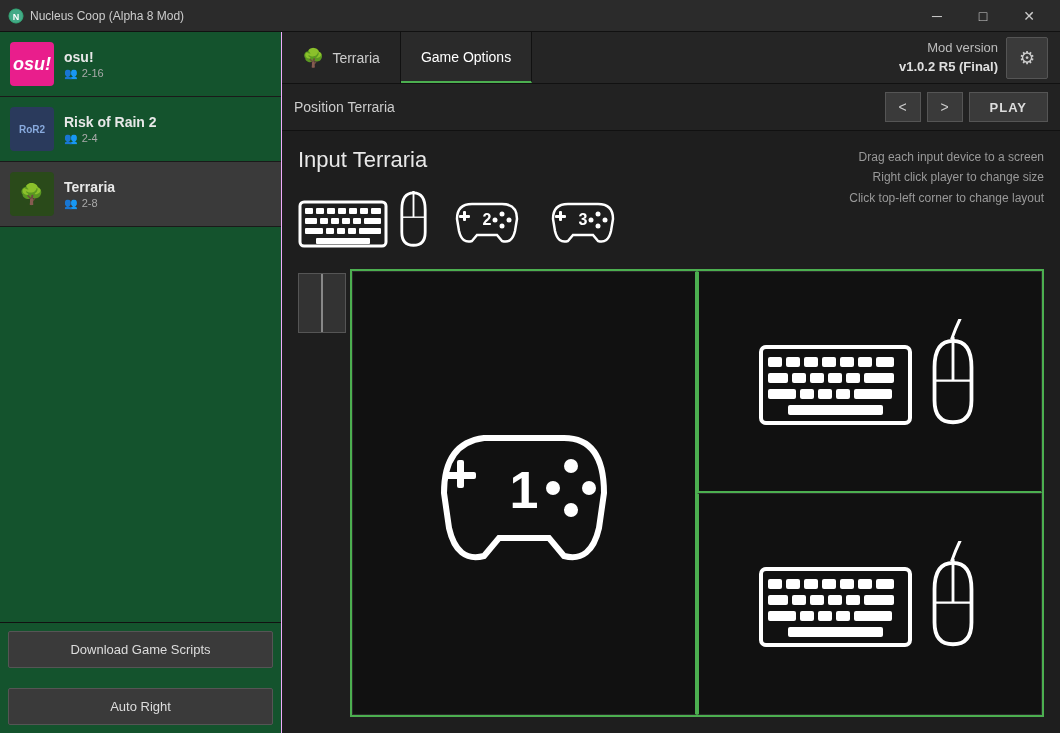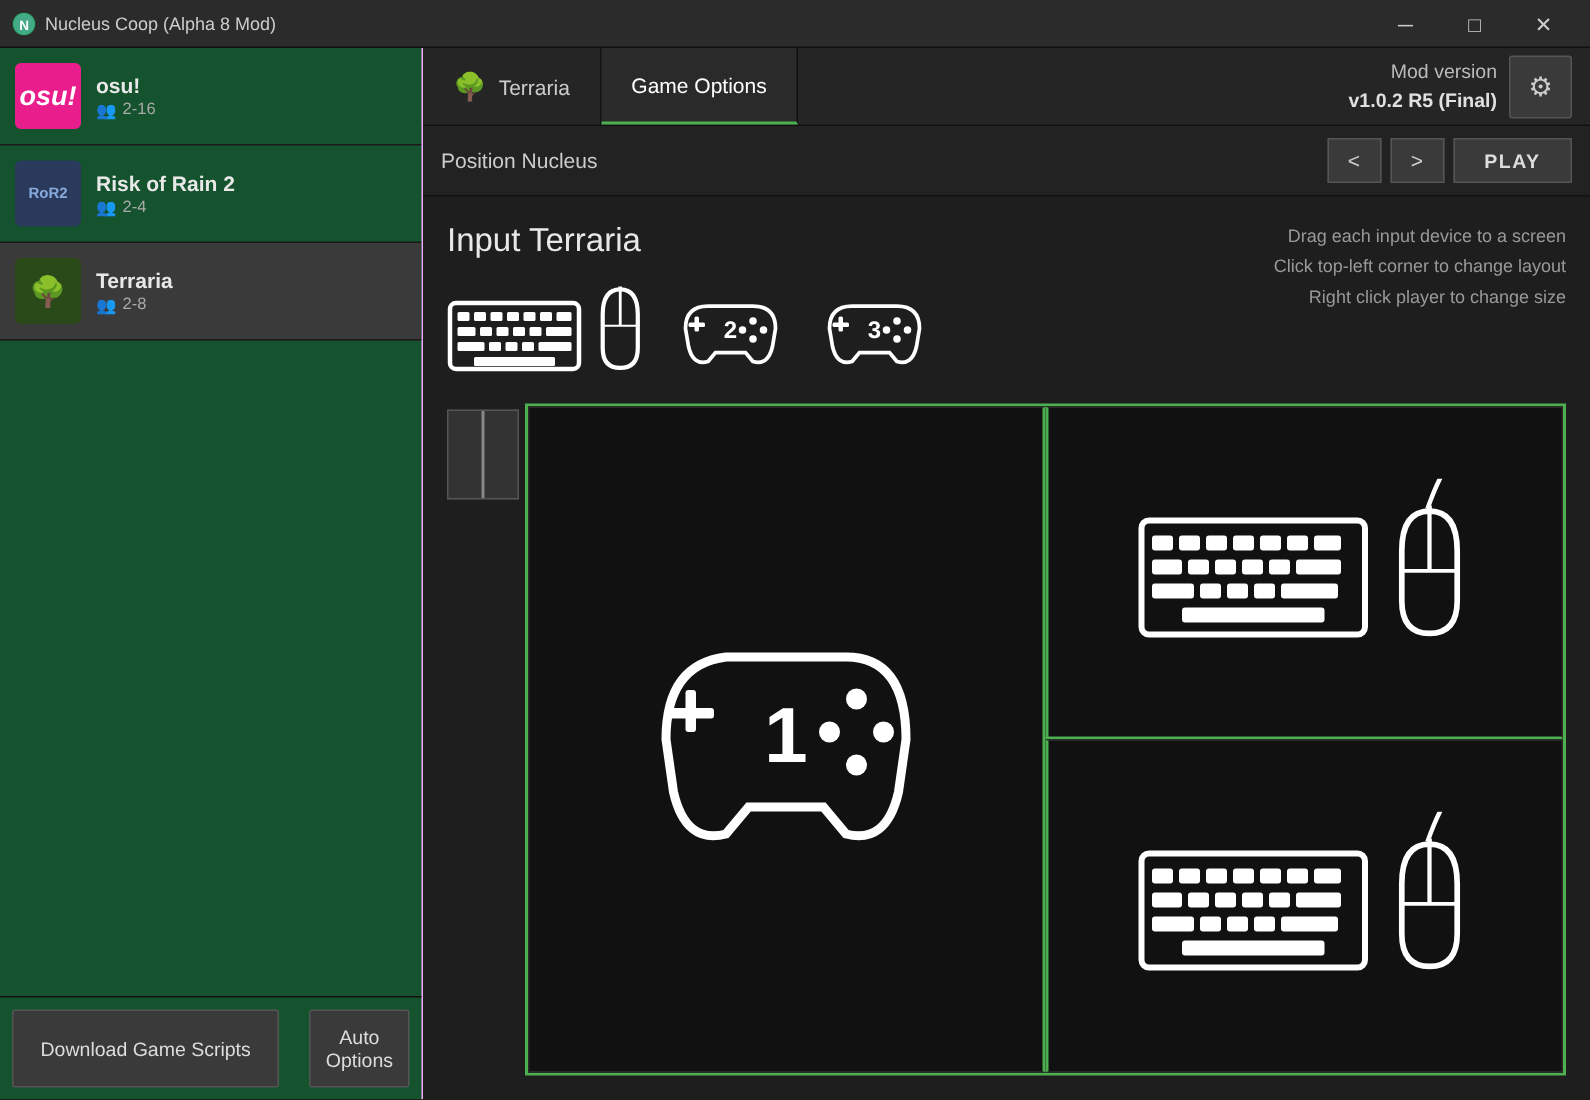--- a/index.html
+++ b/index.html
@@ -93,21 +93,21 @@
     }
     .game-info { display: flex; flex-direction: column; }
     .game-name { font-size: 14px; font-weight: 600; color: #e8e8e8; }
     .game-players { font-size: 11px; color: #aaa; margin-top: 2px; display: flex; align-items: center; gap: 4px; }
 
     
     .sidebar-footer {
       padding: 8px;
       border-top: 1px solid #111;
       display: flex;
-      flex-direction: row;
+      flex-direction: column;
       gap: 20px;
     }
     .btn-full {
       width: 100%;
       padding: 10px;
       background: #3a3a3a;
       border: 1px solid #555;
       color: #ddd;
       font-size: 13px;
       cursor: pointer;
@@ -413,21 +413,21 @@
             <span>2-8</span>
           </span>
         </div>
       </div>
 
     </div>
 
     <div class="sidebar-footer">
       <button class="btn-full">Download Game Scripts</button>
       <div class="btn-half-row">
-        <button class="btn-half">Auto Options</button>
+        <button class="btn-half">Auto Right</button>
       </div>
     </div>
   </div>
 
   <div class="main-panel">
 
     <div class="top-bar">
       <div class="tabs">
         <div class="tab-item">
           <span class="tab-icon">🌳</span>
@@ -442,36 +442,36 @@
           <div>Mod version</div>
           <div class="version-bold">v1.0.2 R5 (Final)</div>
         </div>
         <button class="settings-btn">
           <span>⚙</span>
         </button>
       </div>
     </div>
 
     <div class="nav-row">
-      <span class="nav-label">Position Nucleus</span>
+      <span class="nav-label">Position Terraria</span>
       <div class="nav-controls">
         <button class="nav-arrow">&lt;</button>
         <button class="nav-arrow">&gt;</button>
         <button class="play-btn">PLAY</button>
       </div>
     </div>
 
     <div class="content-area">
 
       <h2 class="section-title">Input Terraria</h2>
 
       <div class="help-text">
         <div>Drag each input device to a screen</div>
+        <div>Right click player to change size</div>
         <div>Click top-left corner to change layout</div>
-        <div>Right click player to change size</div>
       </div>
 
       <div class="input-devices-row">
 
         <div class="device-icon">
           <svg class="kb-svg" viewBox="0 0 90 55">
             <rect x="2" y="8" width="86" height="44" rx="4" fill="none" stroke="white" stroke-width="3"></rect>
             <rect x="7" y="14" width="8" height="6" rx="1" fill="white"></rect>
             <rect x="18" y="14" width="8" height="6" rx="1" fill="white"></rect>
             <rect x="29" y="14" width="8" height="6" rx="1" fill="white"></rect>

